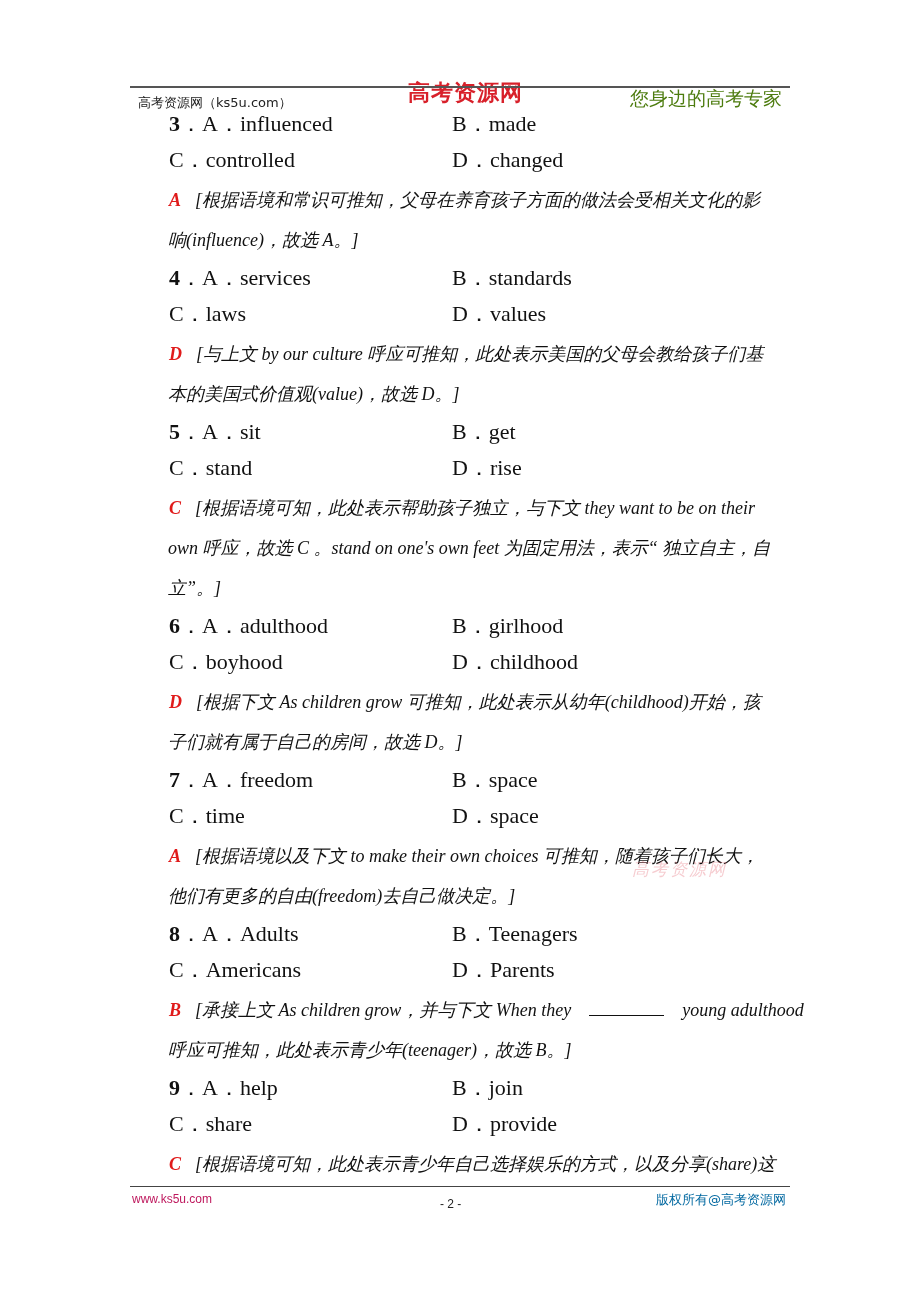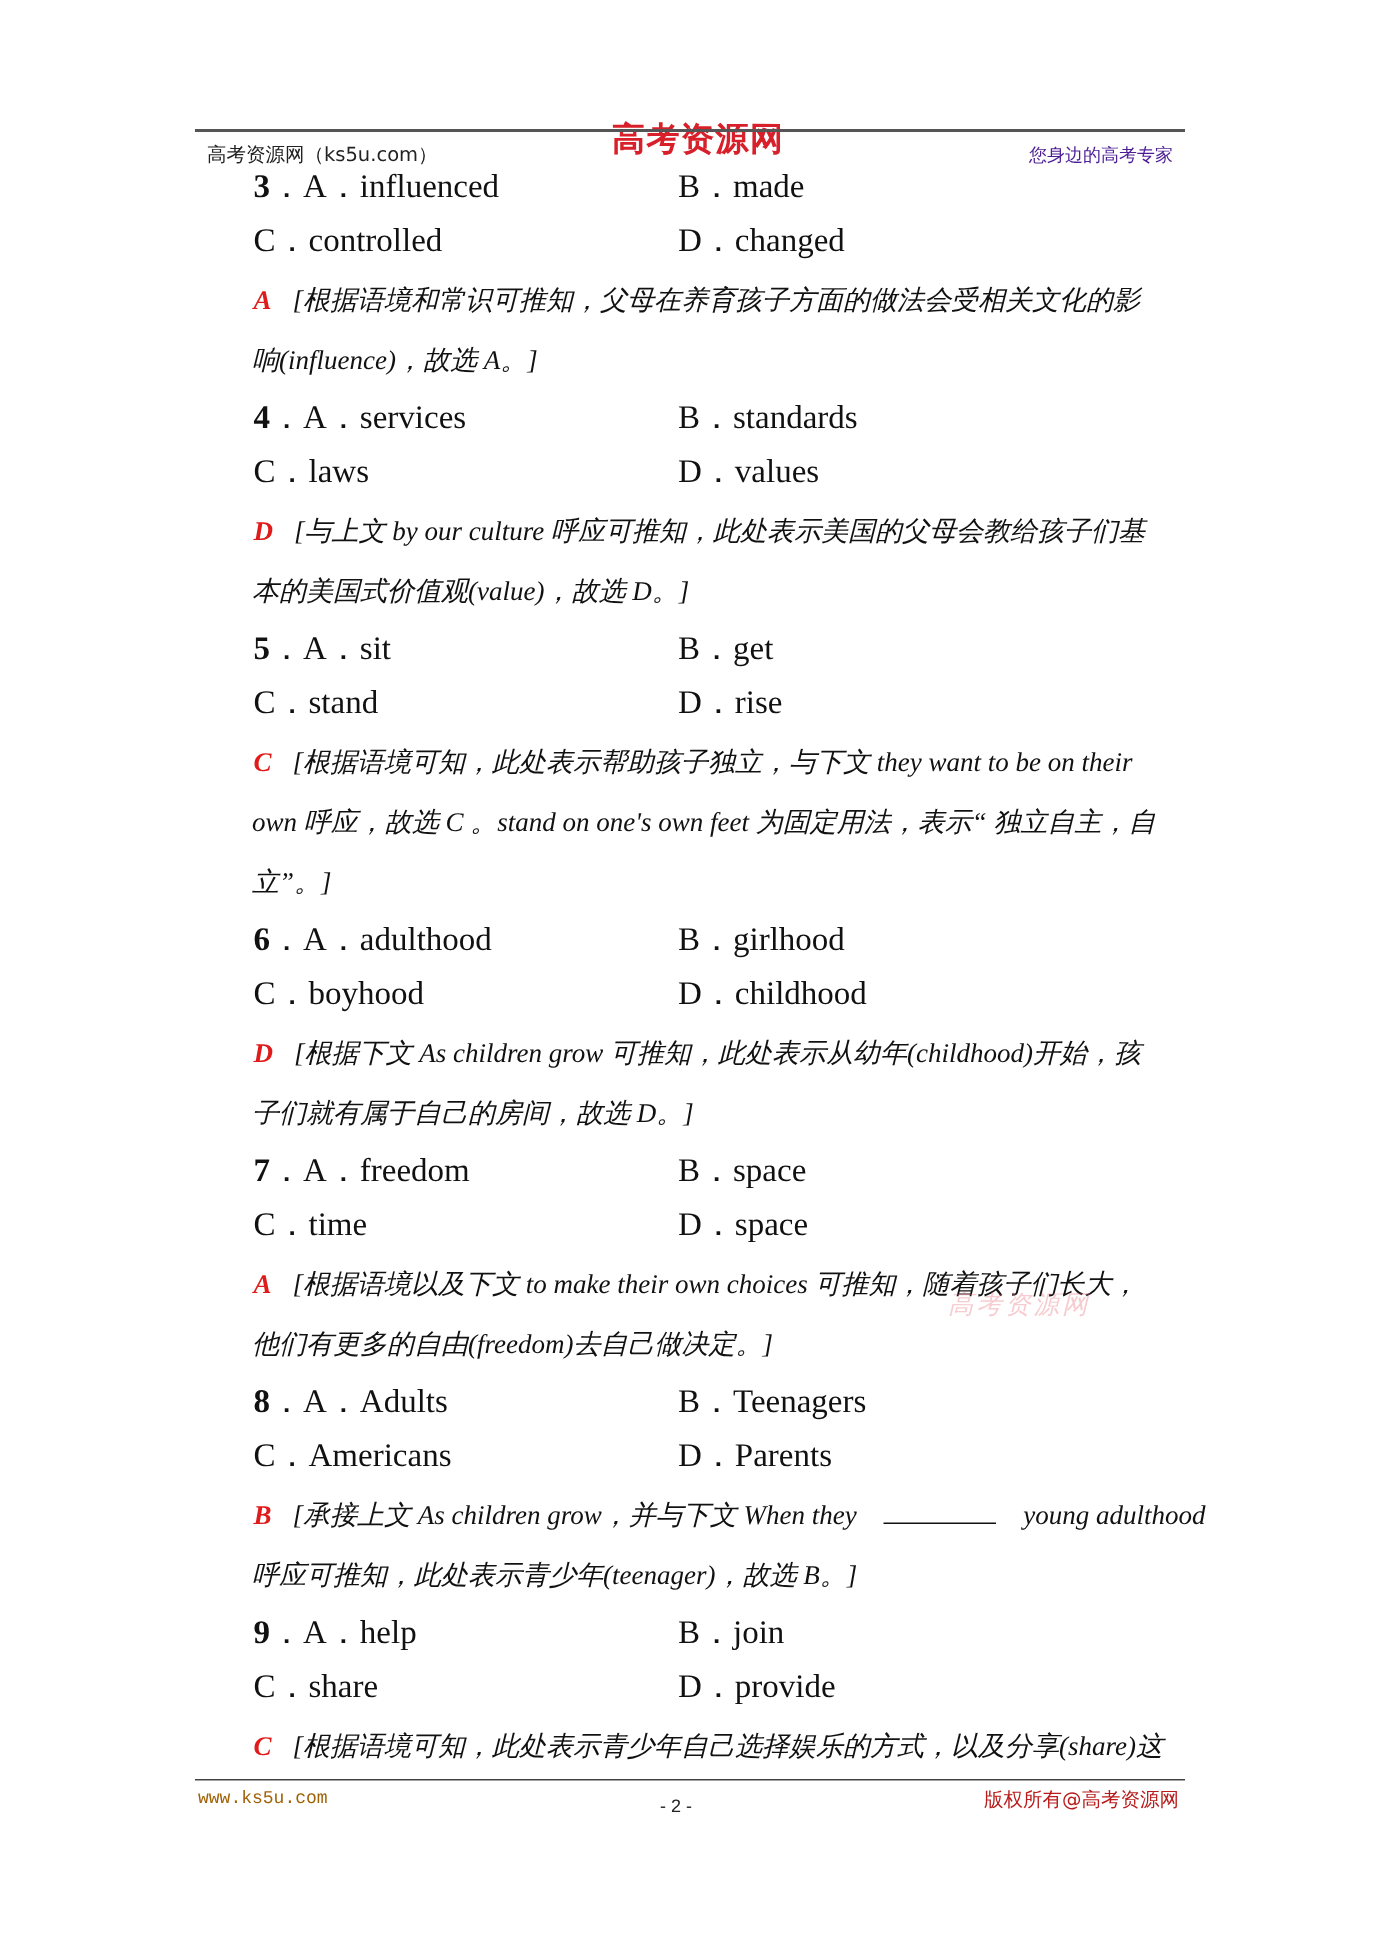--- a/index.html
+++ b/index.html
@@ -44,23 +44,23 @@
       font-size: 22px;
       font-family: "DejaVu Serif", serif;
       color: #d8202a;
       letter-spacing: 1px;
       font-weight: bold;
     }
     .header-right {
       position: absolute;
       right: 8px;
       bottom: 4px;
-      font-size: 12px;
+      font-size: 19px;
       font-family: "DejaVu Sans", sans-serif;
-      color: #4c1d95;
+      color: #4d7c0f;
     }
     .header-rule {
       position: absolute;
       left: 130px;
       top: 86px;
       width: 660px;
       height: 2px;
       background: #555;
     }
     
@@ -134,38 +134,38 @@
       top: 1186px;
       width: 660px;
       height: 1px;
       background: #444;
     }
     .footer-left {
       position: absolute;
       left: 132px;
       top: 1192px;
       font-size: 12px;
-      font-family: Liberation Mono, monospace;
-      color: #a16207;
+      font-family: Liberation Sans, sans-serif;
+      color: #be185d;
     }
     .footer-center {
       position: absolute;
       left: 440px;
       top: 1197px;
       font-size: 12px;
       font-family: "Liberation Sans", sans-serif;
       color: #222;
     }
     .footer-right {
       position: absolute;
       right: 134px;
       top: 1191px;
       font-size: 13px;
       font-family: "DejaVu Sans", sans-serif;
-      color: #b91c1c;
+      color: #0369a1;
     }
   </style>
 </head>
 <body>
 
 <div class="page">
 
   <div class="header">
     <span class="header-left">高考资源网（ks5u.com）</span>
     <span class="header-logo">高考资源网</span>

